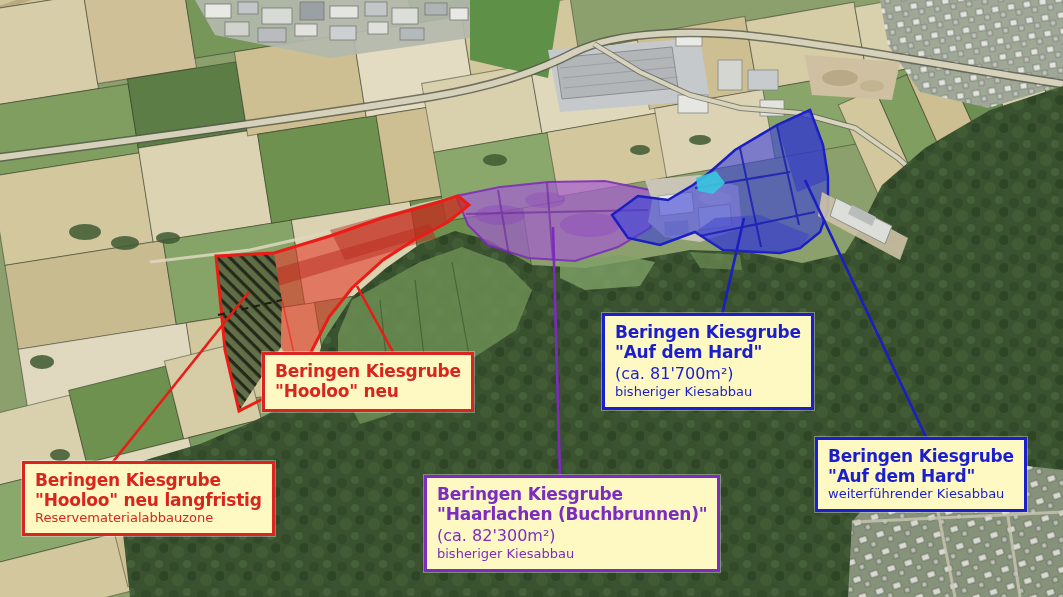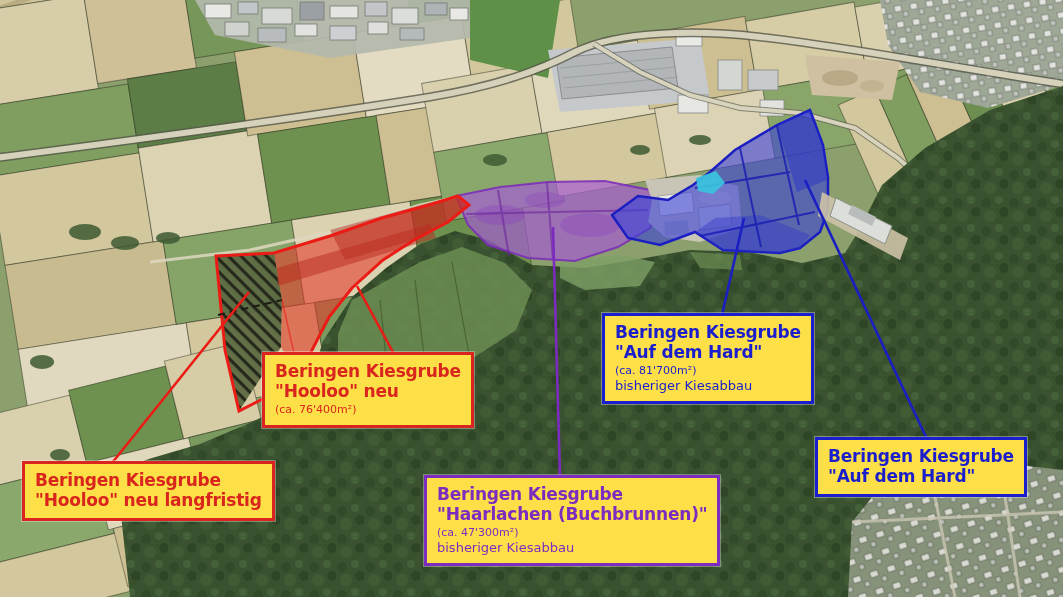--- a/index.html
+++ b/index.html
@@ -1,23 +1,23 @@
 <!DOCTYPE html>
 <html><head>
 <meta charset="utf-8">
 <style>
   html,body{margin:0;padding:0;background:#222;}
   #stage{position:relative;width:1063px;height:597px;overflow:hidden;
          font-family:"DejaVu Sans","Liberation Sans",sans-serif;}
   #map-svg{position:absolute;left:0;top:0;width:100%;height:100%;display:block;}
-  .label-box{position:absolute;background:#fde047;border:3px solid #000;
+  .label-box{position:absolute;background:#fef9c3;border:3px solid #000;
              padding:6px 10px 8px 10px;line-height:1.18;white-space:nowrap;
              box-shadow:0 0 0 1px rgba(255,255,255,.35);}
   .label-box .t{display:block;font-weight:bold;font-size:17px;letter-spacing:-0.2px;}
-  .label-box .a{display:block;font-size:11px;margin-top:3px;}
+  .label-box .a{display:block;font-size:16px;margin-top:3px;}
   .label-box .d{display:block;font-size:13px;}
 </style>
 </head>
 <body>
 
 <div id="stage">
 
 <svg id="map-svg" viewBox="0 0 1063 597" preserveAspectRatio="none">
   <defs>
     <pattern id="forestTex" width="28" height="28" patternUnits="userSpaceOnUse">
@@ -226,40 +226,41 @@
     <path d="M357,286 L394,354" stroke="#ea1c15" stroke-width="2.6"></path>
     <path d="M553,227 L560,477" stroke="#7d2bbf" stroke-width="2.6"></path>
     <path d="M744,218 L722,315" stroke="#1b1fc2" stroke-width="2.6"></path>
     <path d="M805,180 L927,439" stroke="#1b1fc2" stroke-width="2.6"></path>
   </g>
 </svg>
 
 <div class="label-box" style="left: 22px; top: 461px; border-color: rgb(217, 37, 29); color: rgb(217, 37, 29);">
   <span class="t">Beringen Kiesgrube</span>
   <span class="t">"Hooloo" neu langfristig</span>
+  <span class="d">Reservematerialabbauzone</span>
 </div>
 
 <div class="label-box" style="left: 262px; top: 352px; border-color: rgb(217, 37, 29); color: rgb(217, 37, 29);">
   <span class="t">Beringen Kiesgrube</span>
   <span class="t">"Hooloo" neu</span>
-  <span class="a">(ca. 76'400m²)</span>
 </div>
 
 <div class="label-box" style="left: 424px; top: 475px; border-color: rgb(125, 44, 192); color: rgb(125, 44, 192);">
   <span class="t">Beringen Kiesgrube</span>
   <span class="t">"Haarlachen (Buchbrunnen)"</span>
-  <span class="a">(ca. 47'300m²)</span>
+  <span class="a">(ca. 82'300m²)</span>
   <span class="d">bisheriger Kiesabbau</span>
 </div>
 
 <div class="label-box" style="left: 602px; top: 313px; border-color: rgb(27, 30, 204); color: rgb(27, 30, 204);">
   <span class="t">Beringen Kiesgrube</span>
   <span class="t">"Auf dem Hard"</span>
   <span class="a">(ca. 81'700m²)</span>
   <span class="d">bisheriger Kiesabbau</span>
 </div>
 
 <div class="label-box" style="left: 815px; top: 437px; border-color: rgb(27, 30, 204); color: rgb(27, 30, 204);">
   <span class="t">Beringen Kiesgrube</span>
   <span class="t">"Auf dem Hard"</span>
+  <span class="d">weiterführender Kiesabbau</span>
 </div>
 
 </div>
 
 </body></html>

